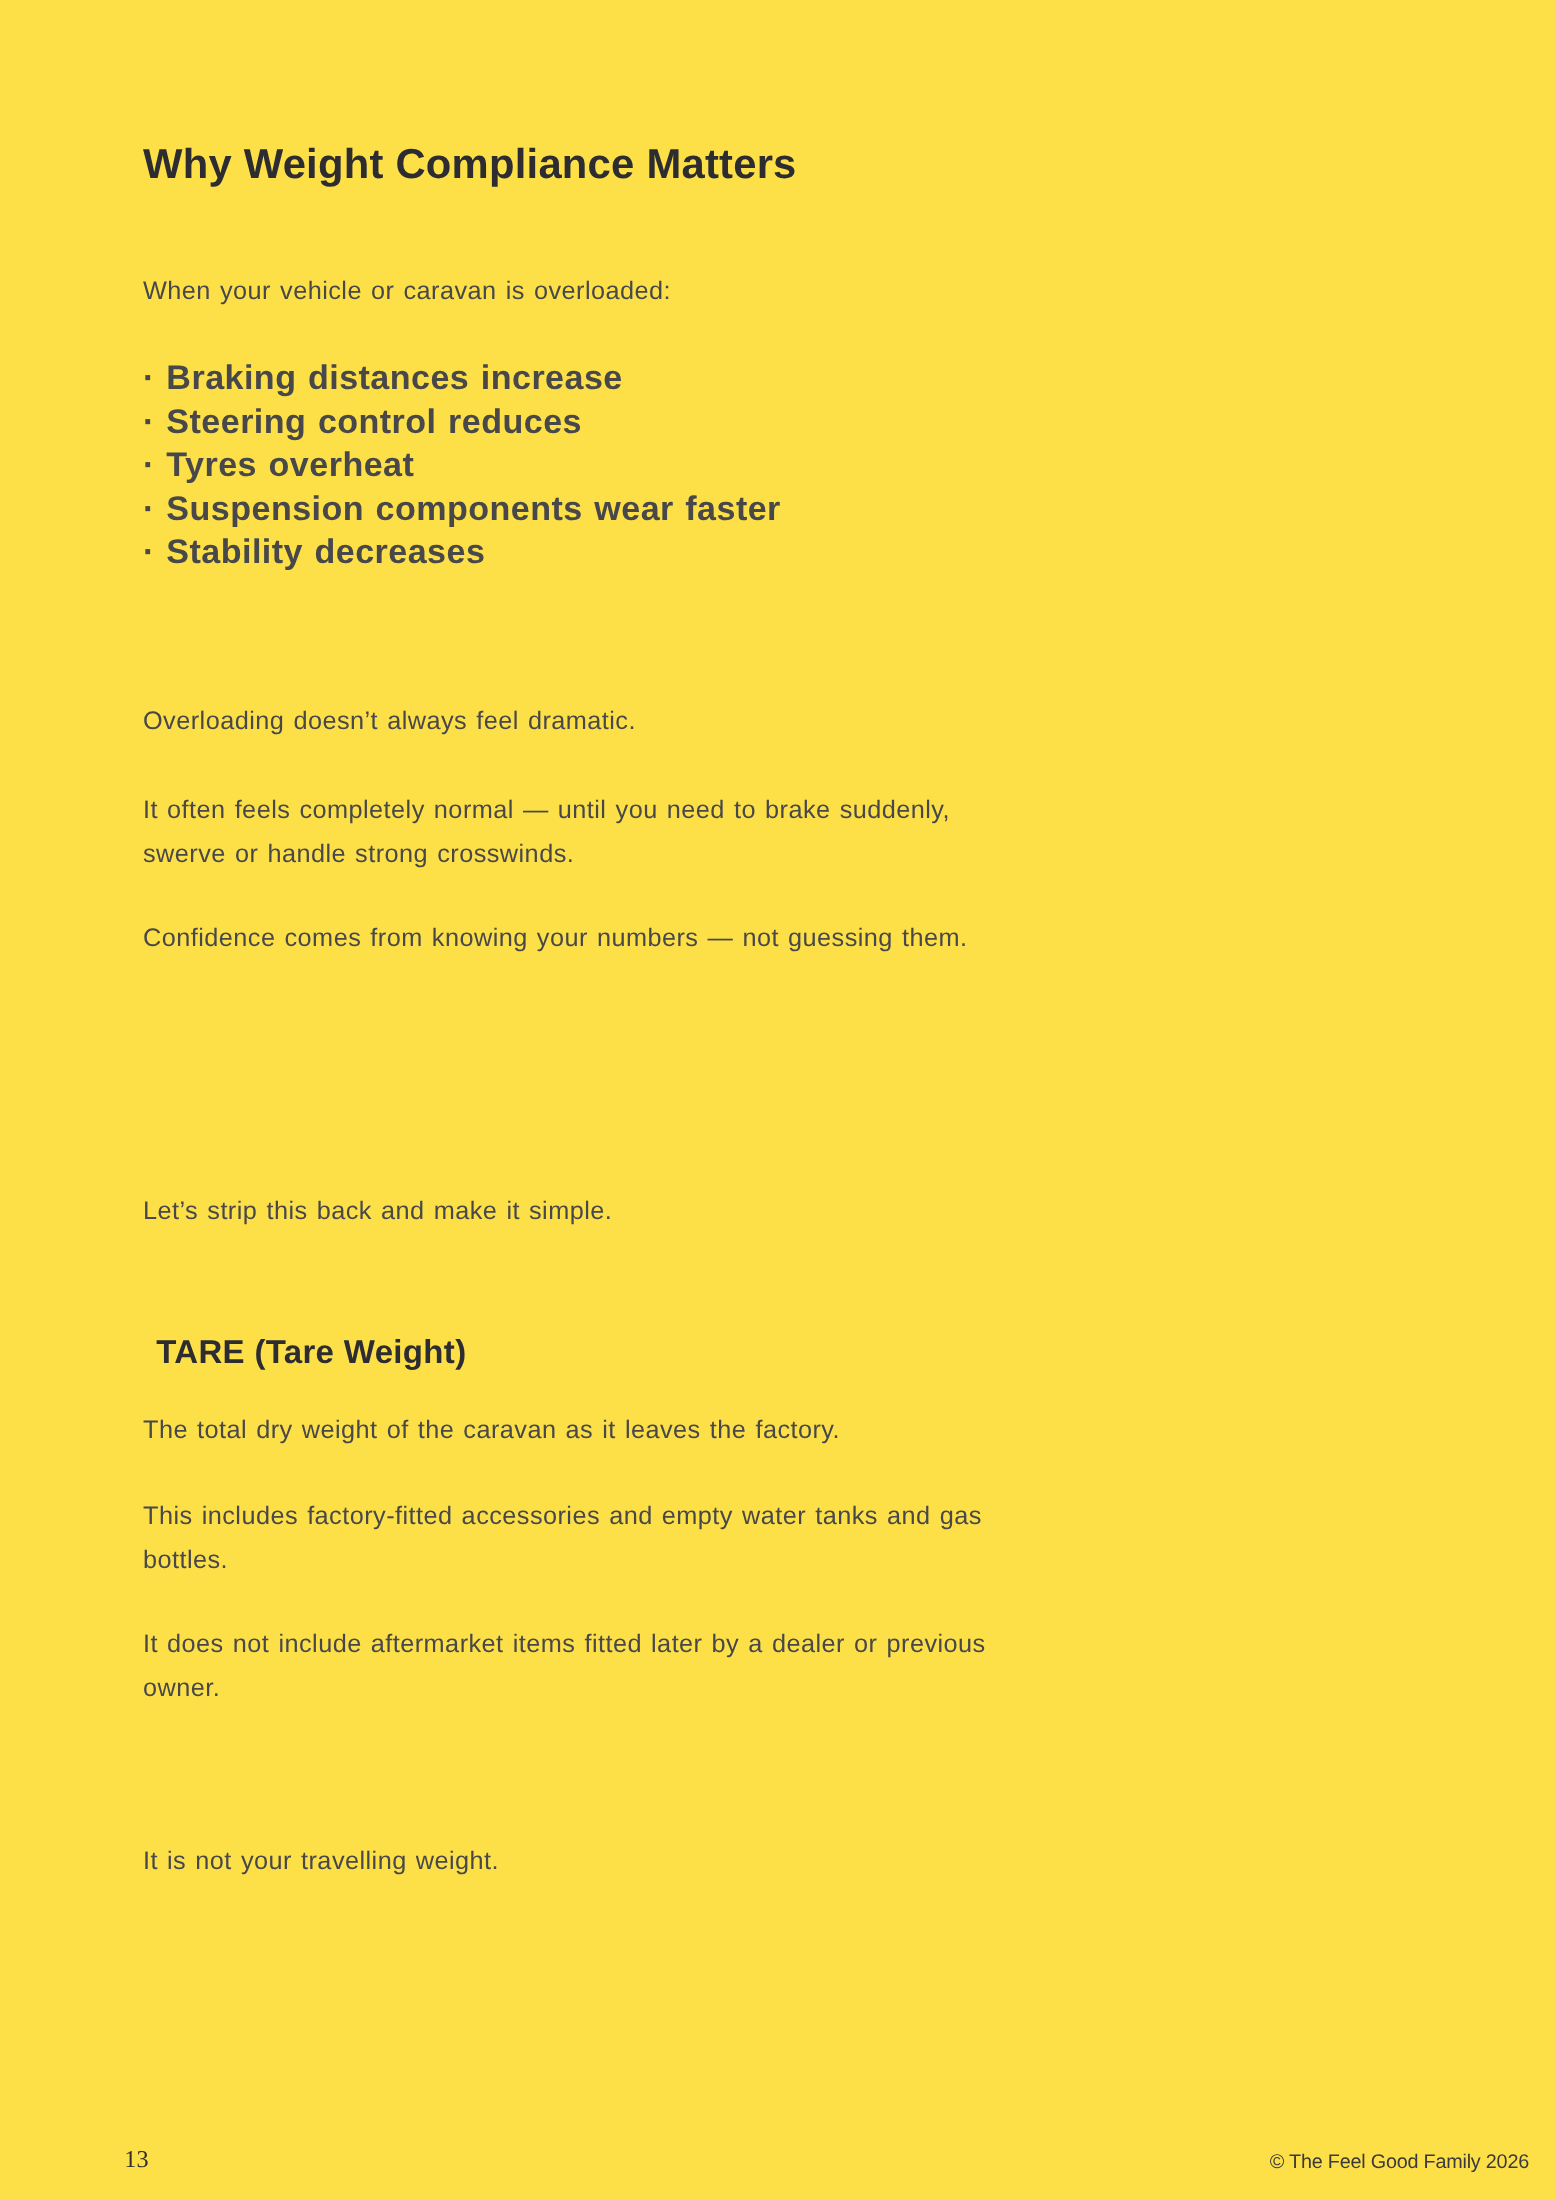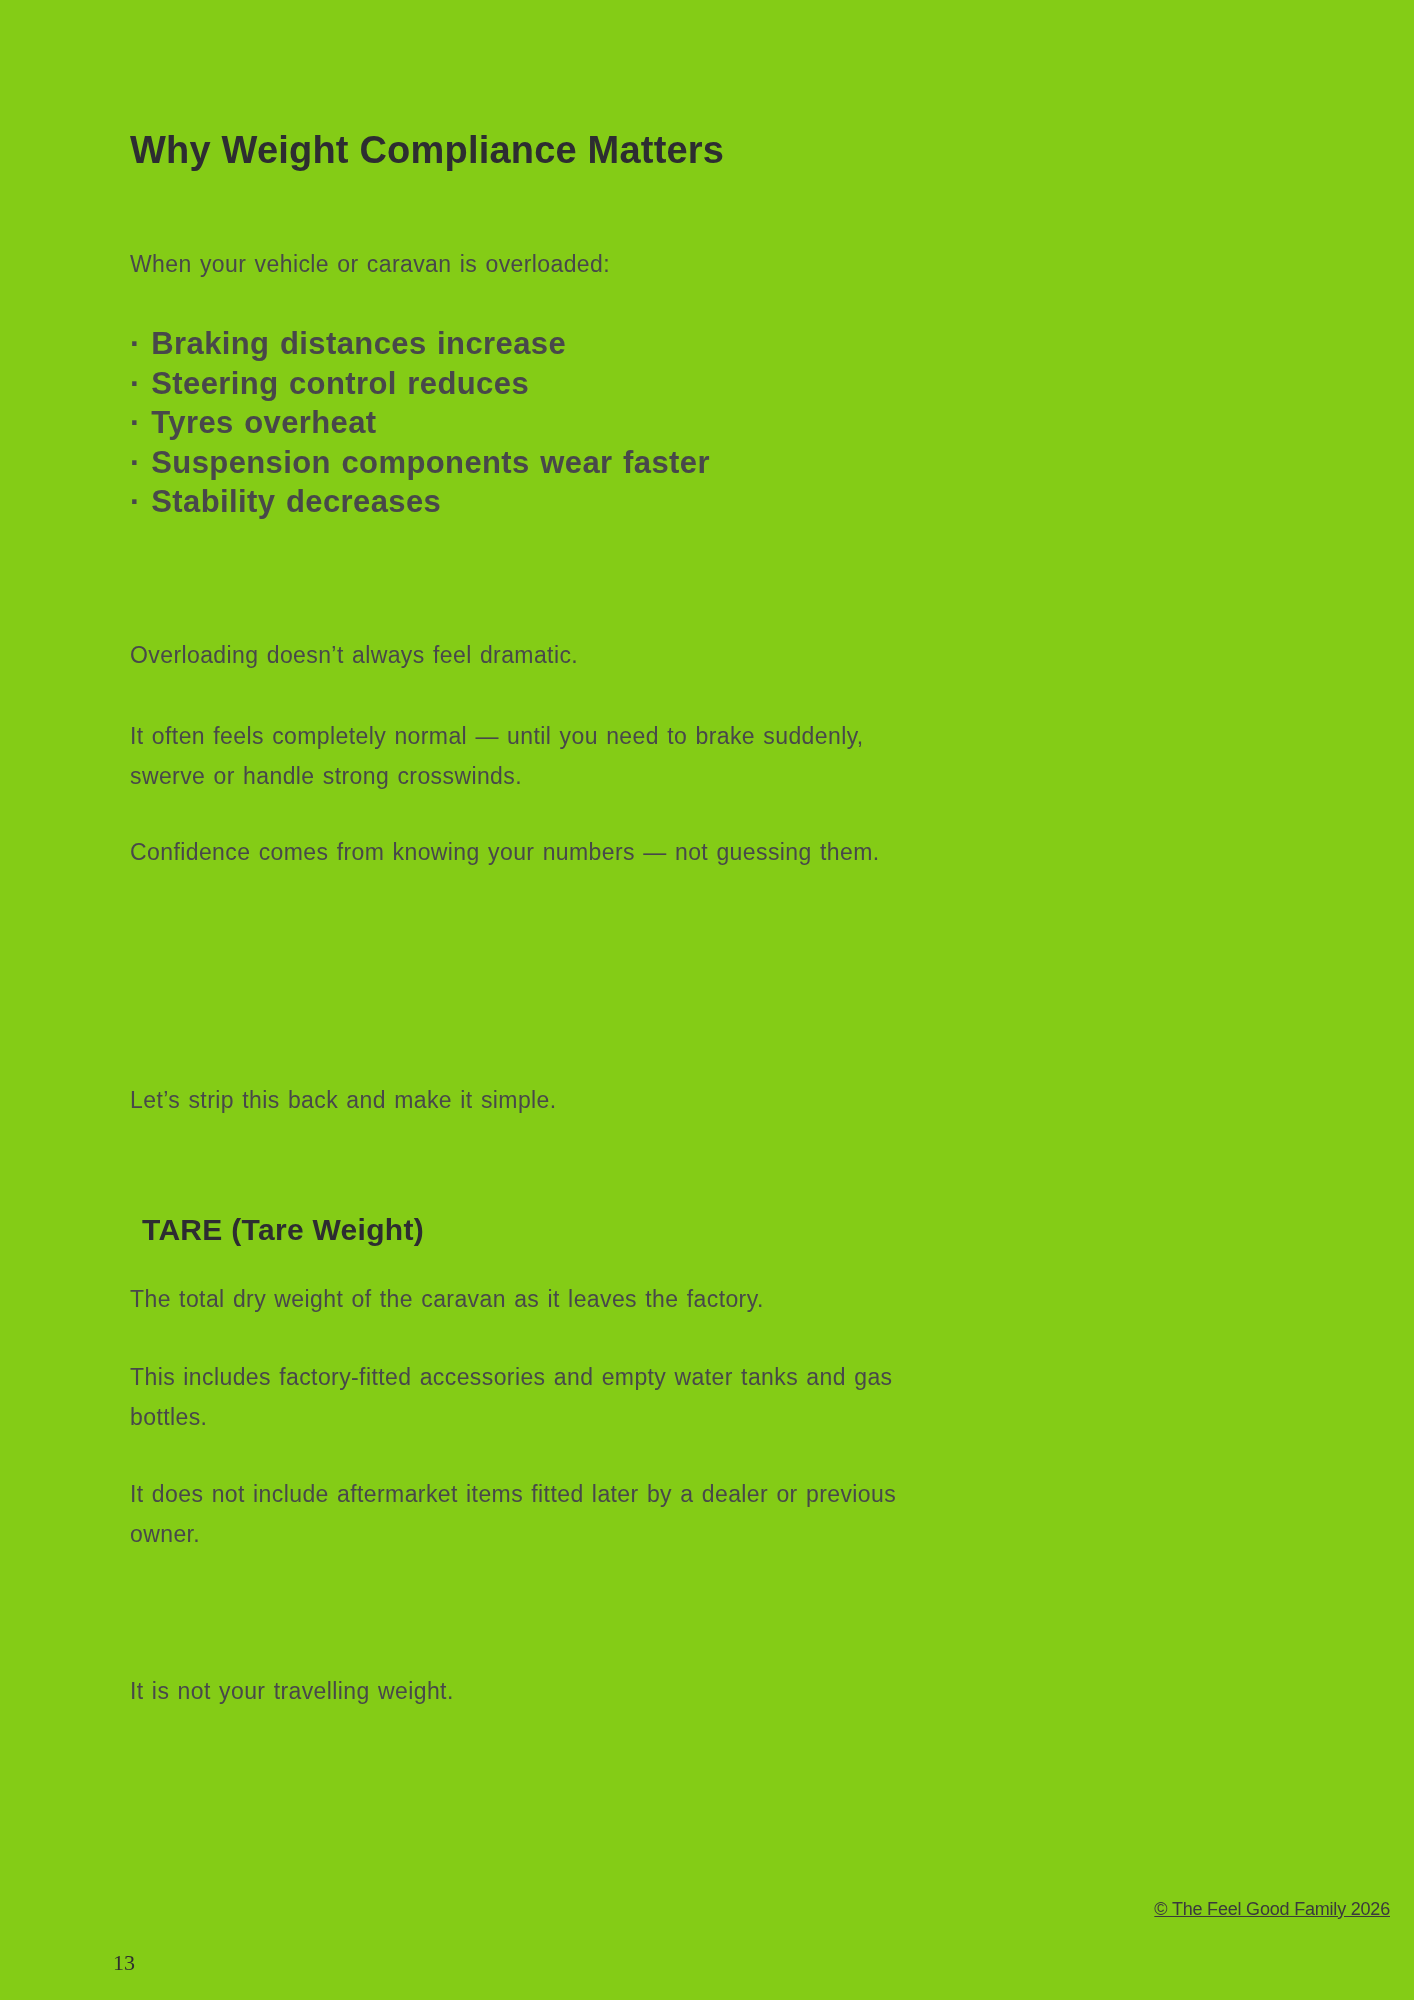--- a/index.html
+++ b/index.html
@@ -4,21 +4,21 @@
 <style>
   html, body {
     margin: 0;
     padding: 0;
     background: #ffffff;
   }
   .page {
     position: relative;
     width: 1414px;
     height: 2000px;
-    background: #84cc16;
+    background: #fde047;
     overflow: hidden;
     font-family: "Liberation Sans", sans-serif;
   }
   .h1 {
     position: absolute;
     left: 130px;
     margin: 0;
     font-size: 38px;
     line-height: 46px;
     font-weight: 700;
@@ -72,27 +72,26 @@
     top: 1951px;
     font-family: "Liberation Serif", serif;
     font-size: 22px;
     line-height: 24px;
     color: #2f2f2f;
     white-space: pre;
   }
   .copyright {
     position: absolute;
     right: 24px;
-    top: 1897px;
+    top: 1953px;
     font-size: 18px;
     line-height: 24px;
     color: #3a3a3c;
     letter-spacing: -0.2px;
     white-space: pre;
-    text-decoration: underline;
   }
 </style>
 </head>
 <body>
 
 <div class="page">
 
   <h1 class="h1" style="top:127px">Why Weight Compliance Matters</h1>
 
   <p class="body-text" style="top:245px">When your vehicle or caravan is overloaded:</p>

